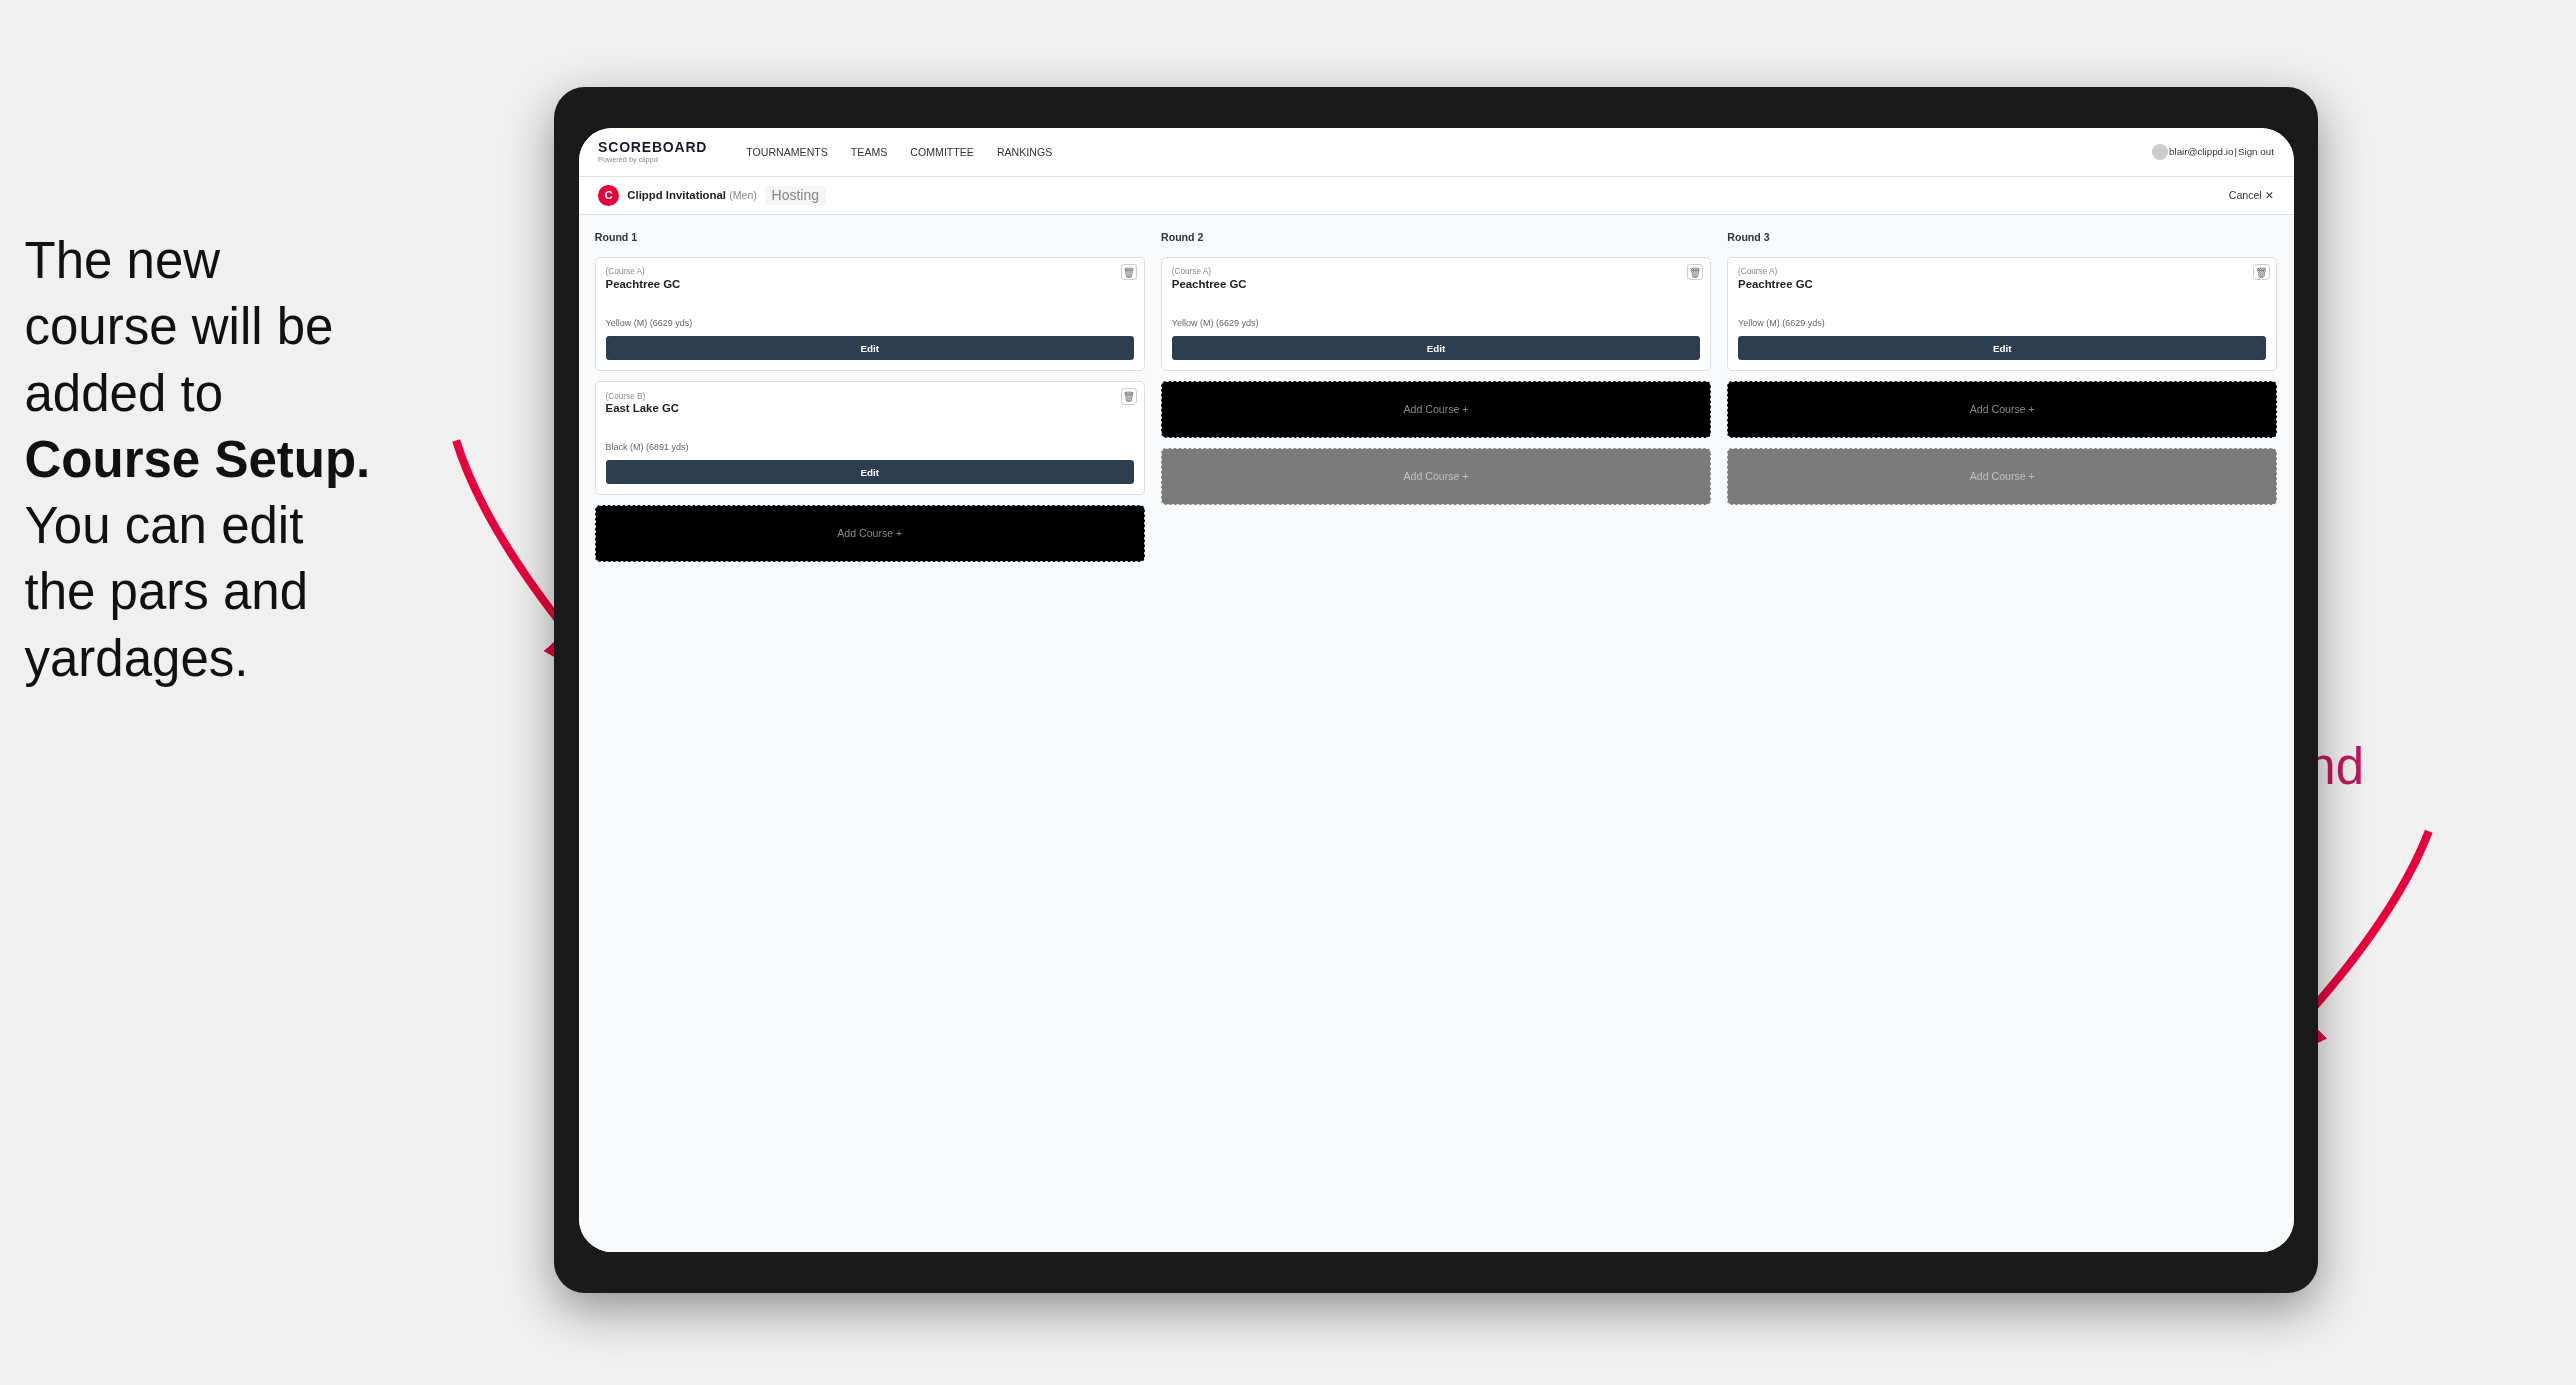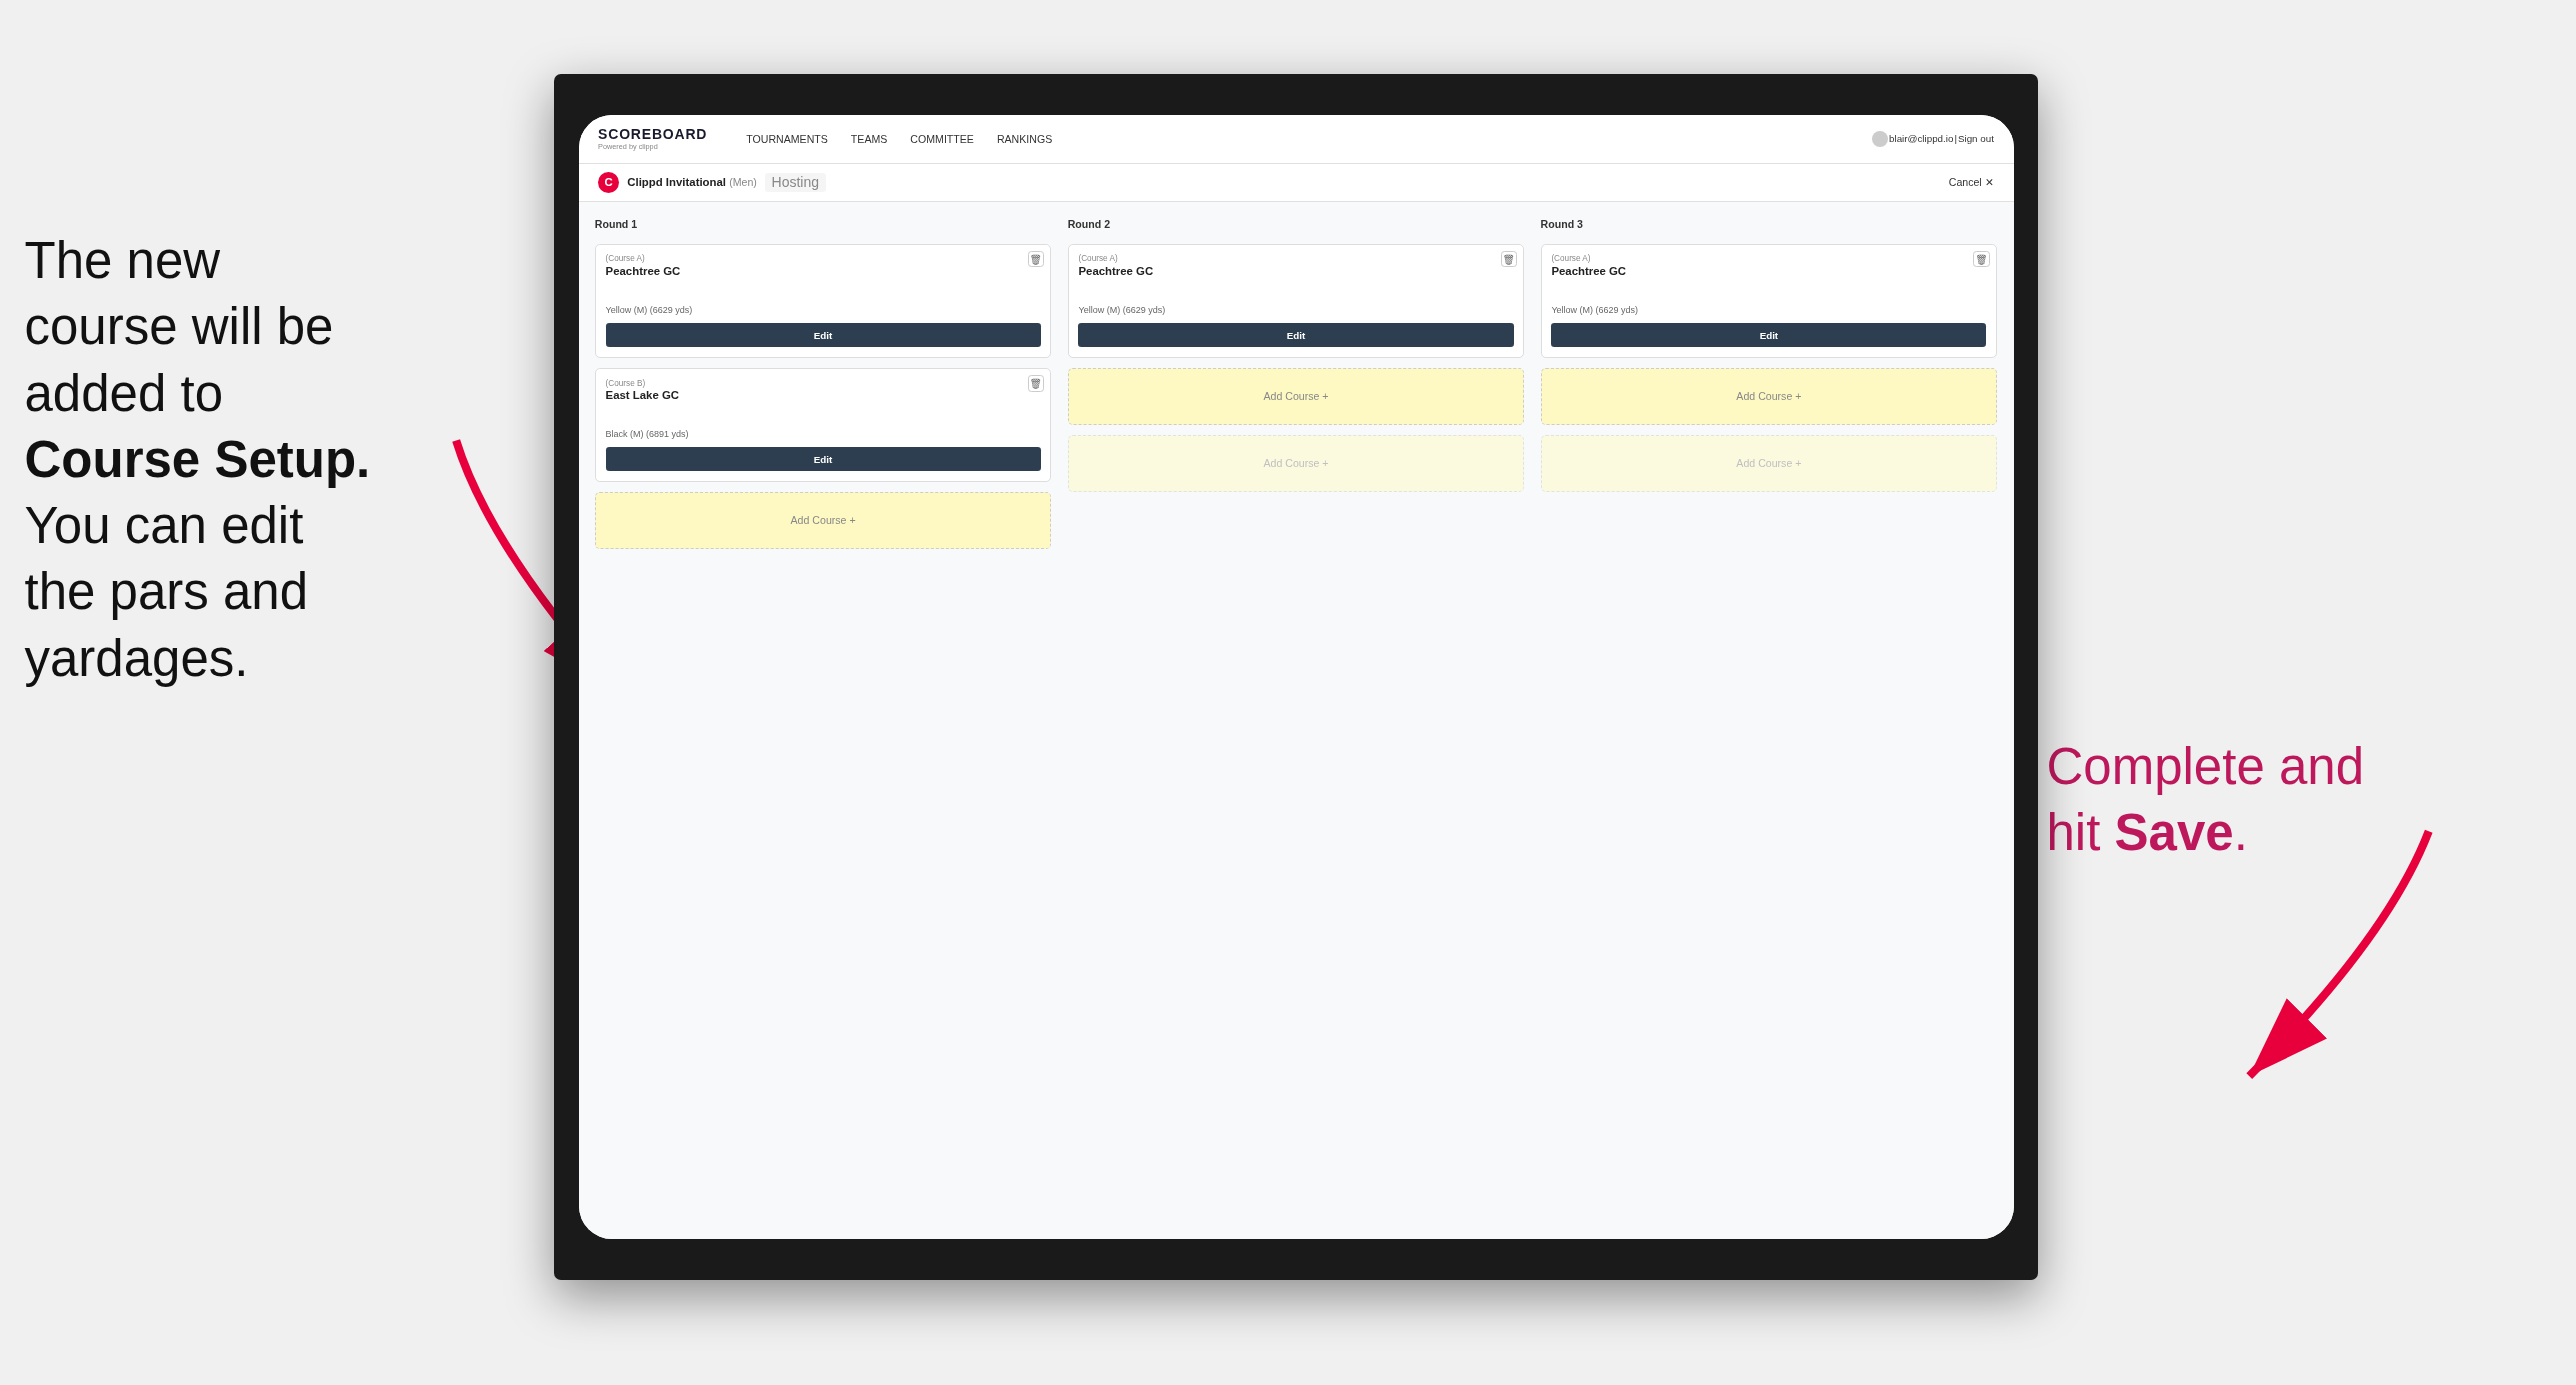--- a/index.html
+++ b/index.html
@@ -34,25 +34,25 @@
       color: #be185d;
       width: 505px;
       text-align: left;
     }
     .annotation-right strong { font-weight: 800; }
 
     
     .tablet {
       position: absolute;
       left: 554px;
-      top: 74px;
-      width: 1484px;
+      top: 87px;
+      width: 1764px;
       height: 1206px;
       background: #1a1a1a;
-      border-radius: 7px;
+      border-radius: 31px;
       box-shadow: 0 16.3px 49px rgba(0,0,0,0.4);
       padding: 41px 24.5px;
       display: flex;
       flex-direction: column;
     }
 
     .tablet-screen {
       flex: 1;
       background: #fff;
       border-radius: 33px;
@@ -277,21 +277,21 @@
       border: none;
       border-radius: 3.3px;
       padding: 6.5px;
       font-size: 9.8px;
       font-weight: 600;
       cursor: pointer;
       text-align: center;
     }
 
     .add-course-card {
-      background: #fef9c3;
+      background: #000000;
       border: 0.8px dashed #ccc;
       border-radius: 4.9px;
       padding: 16.3px;
       display: flex;
       align-items: center;
       justify-content: center;
       cursor: pointer;
       min-height: 57px;
     }
 

